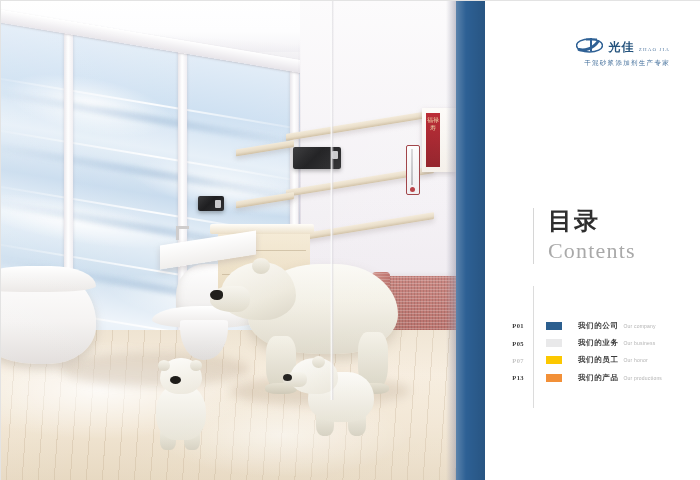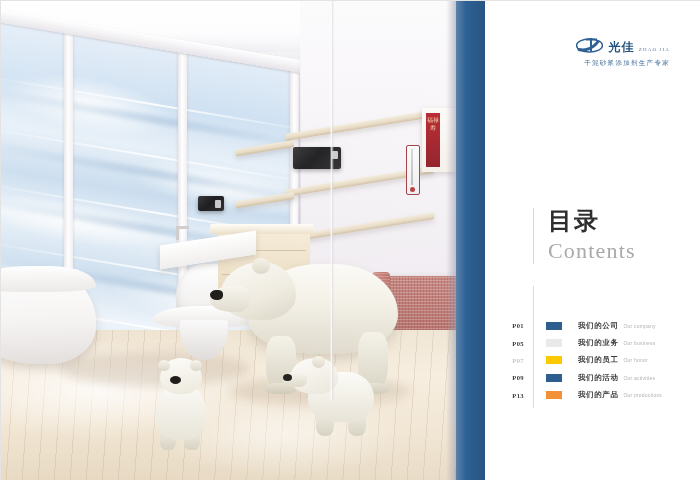--- a/index.html
+++ b/index.html
@@ -414,26 +414,20 @@
           <div class="toc-cn-lbl">我们的业务</div>
           <div class="toc-en-lbl">Our business</div>
         </div>
         <div class="toc-row">
           <div class="toc-pg light">P07</div>
           <div class="toc-sw" style="background: rgb(252, 200, 0);"></div>
           <div class="toc-cn-lbl">我们的员工</div>
           <div class="toc-en-lbl">Our honor</div>
         </div>
         <div class="toc-row">
-          <div class="toc-pg dark">P09</div>
-          <div class="toc-sw" style="background: rgb(44, 95, 143);"></div>
-          <div class="toc-cn-lbl">我们的活动</div>
-          <div class="toc-en-lbl">Our activities</div>
-        </div>
-        <div class="toc-row">
           <div class="toc-pg dark">P13</div>
           <div class="toc-sw" style="background: rgb(242, 144, 56);"></div>
           <div class="toc-cn-lbl">我们的产品</div>
           <div class="toc-en-lbl">Our productions</div>
         </div>
       </div>
   </div>
 
 
   <div class="page-border"></div>

